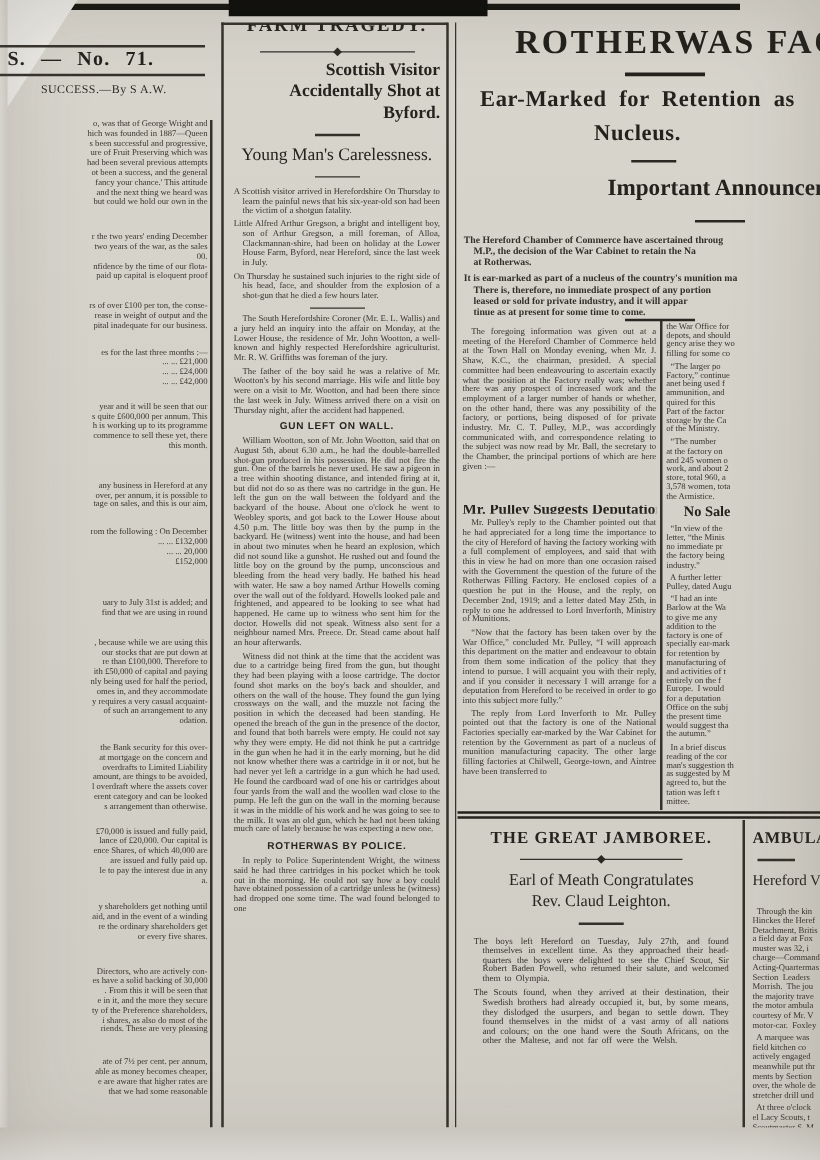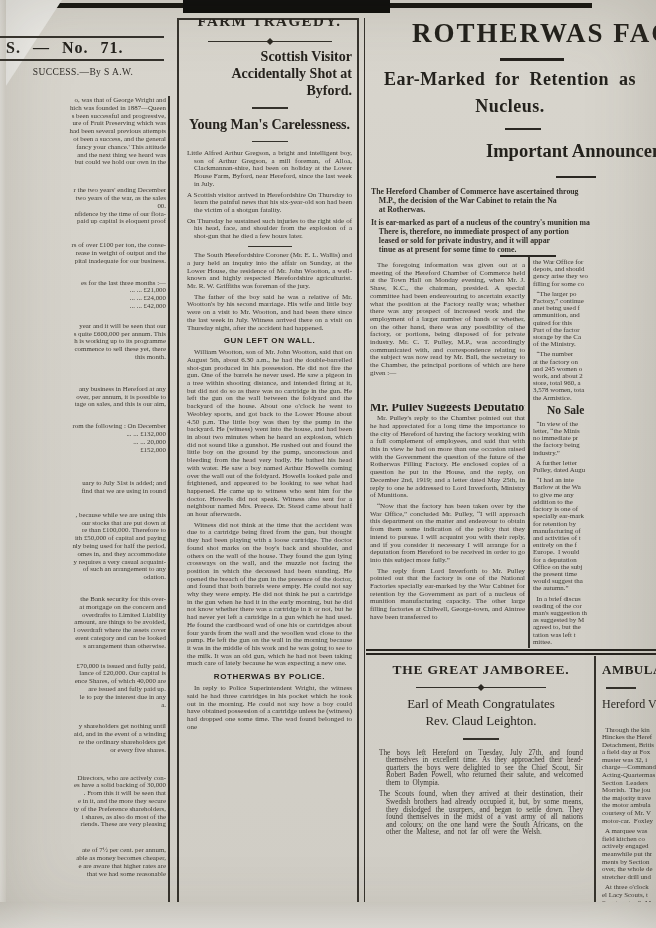--- a/index.html
+++ b/index.html
@@ -43,21 +43,21 @@
   .leftcol p:nth-child(11){margin-bottom:14px;}
   .leftcol p:nth-child(12){margin-bottom:20px;}
   .leftcol p:nth-child(13){margin-bottom:18px;}
   
   .midcol{left:187px;top:19px;width:165px;color:#38342e;}
   .kicker-clip{height:15px;overflow:hidden;text-align:center;}
   .kicker-clip span{display:block;margin-top:-6px;font-size:15px;font-weight:bold;letter-spacing:1.5px;color:#26231e;}
   .mid-orn{width:124px;margin:7px auto 6px auto;}
   .mid-headline{font-size:14px;font-weight:bold;text-align:right;line-height:17px;color:#26231e;margin-top:4px;}
   .shortrule{width:36px;height:1.5px;background:#34312b;margin:8px auto;}
-  .mid-sub{font-size:14px;font-weight:bold;text-align:center;color:#26231e;}
+  .mid-sub{font-size:14px;font-weight:normal;text-align:center;color:#26231e;}
   .bodytext{font-size:7px;line-height:7.7px;text-align:justify;}
   .bodytext p{margin:0 0 3px 0;}
   .hang p{padding-left:7px;text-indent:-7px;}
   .ind p{text-indent:7px;}
   .crosshead{font-family:"Liberation Sans","DejaVu Sans",sans-serif;font-size:8px;font-weight:bold;letter-spacing:.6px;text-align:center;color:#28251f;margin:4px 0;}
   .centerrule{width:44px;height:1.5px;background:#34312b;margin:5px auto;}
   
   .rot-kicker{left:412px;top:18px;font-size:27px;font-weight:bold;letter-spacing:2px;white-space:nowrap;color:#22201b;}
   .rot-kicker-rule{left:500px;top:58px;width:64px;height:3px;background:#26231e;}
   .rot-headline{left:366px;top:66px;width:288px;text-align:center;font-size:18px;font-weight:bold;letter-spacing:.5px;word-spacing:5px;line-height:27px;color:#24221d;}
@@ -190,27 +190,27 @@
 <div class="abs midcol">
   <div class="kicker-clip">
       <span>FARM TRAGEDY.</span>
     </div>
   <div class="orn mid-orn"></div>
   <div class="mid-headline">Scottish Visitor Accidentally Shot at Byford.</div>
   <div class="shortrule"></div>
   <div class="mid-sub">Young Man's Carelessness.</div>
   <div class="shortrule"></div>
   <div class="bodytext hang">
+      <p>A Scottish visitor arrived in Herefordshire On Thursday to learn the painful news that his six-year-old son had been the victim of a shotgun fatality.</p>
       <p>Little Alfred Arthur Gregson, a bright and intelligent boy, son of Arthur Gregson, a mill foreman, of Alloa, Clackmannan-shire, had been on holiday at the Lower House Farm, Byford, near Hereford, since the last week in July.</p>
-      <p>A Scottish visitor arrived in Herefordshire On Thursday to learn the painful news that his six-year-old son had been the victim of a shotgun fatality.</p>
       <p>On Thursday he sustained such injuries to the right side of his head, face, and shoulder from the explosion of a shot-gun that he died a few hours later.</p>
     </div>
   <div class="centerrule"></div>
   <div class="bodytext ind">
-      <p>The South Herefordshire Coroner (Mr. E. L. Wallis) and a jury held an inquiry into the affair on Sunday, at the Lower House, the residence of Mr. John Wootton, a well-known and highly respected Herefordshire agriculturist.  Mr. R. W. Griffiths was foreman of the jury.</p>
+      <p>The South Herefordshire Coroner (Mr. E. L. Wallis) and a jury held an inquiry into the affair on Monday, at the Lower House, the residence of Mr. John Wootton, a well-known and highly respected Herefordshire agriculturist.  Mr. R. W. Griffiths was foreman of the jury.</p>
       <p>The father of the boy said he was a relative of Mr. Wootton's by his second marriage.  His wife and little boy were on a visit to Mr. Wootton, and had been there since the last week in July.  Witness arrived there on a visit on Thursday night, after the accident had happened.</p>
     </div>
   <div class="crosshead">GUN LEFT ON WALL.</div>
   <div class="bodytext ind">
       <p>William Wootton, son of Mr. John Wootton, said that on August 5th, about 6.30 a.m., he had the double-barrelled shot-gun produced in his possession.  He did not fire the gun.  One of the barrels he never used.  He saw a pigeon in a tree within shooting distance, and intended firing at it, but did not do so as there was no cartridge in the gun.  He left the gun on the wall between the foldyard and the backyard of the house.  About one o'clock he went to Weobley sports, and got back to the Lower House about 4.50 p.m.  The little boy was then by the pump in the backyard.  He (witness) went into the house, and had been in about two minutes when he heard an explosion, which did not sound like a gunshot.  He rushed out and found the little boy on the ground by the pump, unconscious and bleeding from the head very badly.  He bathed his head with water.  He saw a boy named Arthur Howells coming over the wall out of the foldyard.  Howells looked pale and frightened, and appeared to be looking to see what had happened.  He came up to witness who sent him for the doctor.  Howells did not speak.  Witness also sent for a neighbour named Mrs. Preece.  Dr. Stead came about half an hour afterwards.</p>
       <p>Witness did not think at the time that the accident was due to a cartridge being fired from the gun, but thought they had been playing with a loose cartridge.  The doctor found shot marks on the boy's back and shoulder, and others on the wall of the house.  They found the gun lying crossways on the wall, and the muzzle not facing the position in which the deceased had been standing.  He opened the breach of the gun in the presence of the doctor, and found that both barrels were empty.  He could not say why they were empty.  He did not think he put a cartridge in the gun when he had it in the early morning, but he did not know whether there was a cartridge in it or not, but he had never yet left a cartridge in a gun which he had used.  He found the cardboard wad of one his or cartridges about four yards from the wall and the woollen wad close to the pump.  He left the gun on the wall in the morning because it was in the middle of his work and he was going to see to the milk.  It was an old gun, which he had not been taking much care of lately because he was expecting a new one.</p>
     </div>
   <div class="crosshead">ROTHERWAS BY POLICE.</div>
   <div class="bodytext ind">
       <p>In reply to Police Superintendent Wright, the witness said he had three cartridges in his pocket which he took out in the morning.  He could not say how a boy could have obtained possession of a cartridge unless he (witness) had dropped one some time.  The wad found belonged to one</p>

